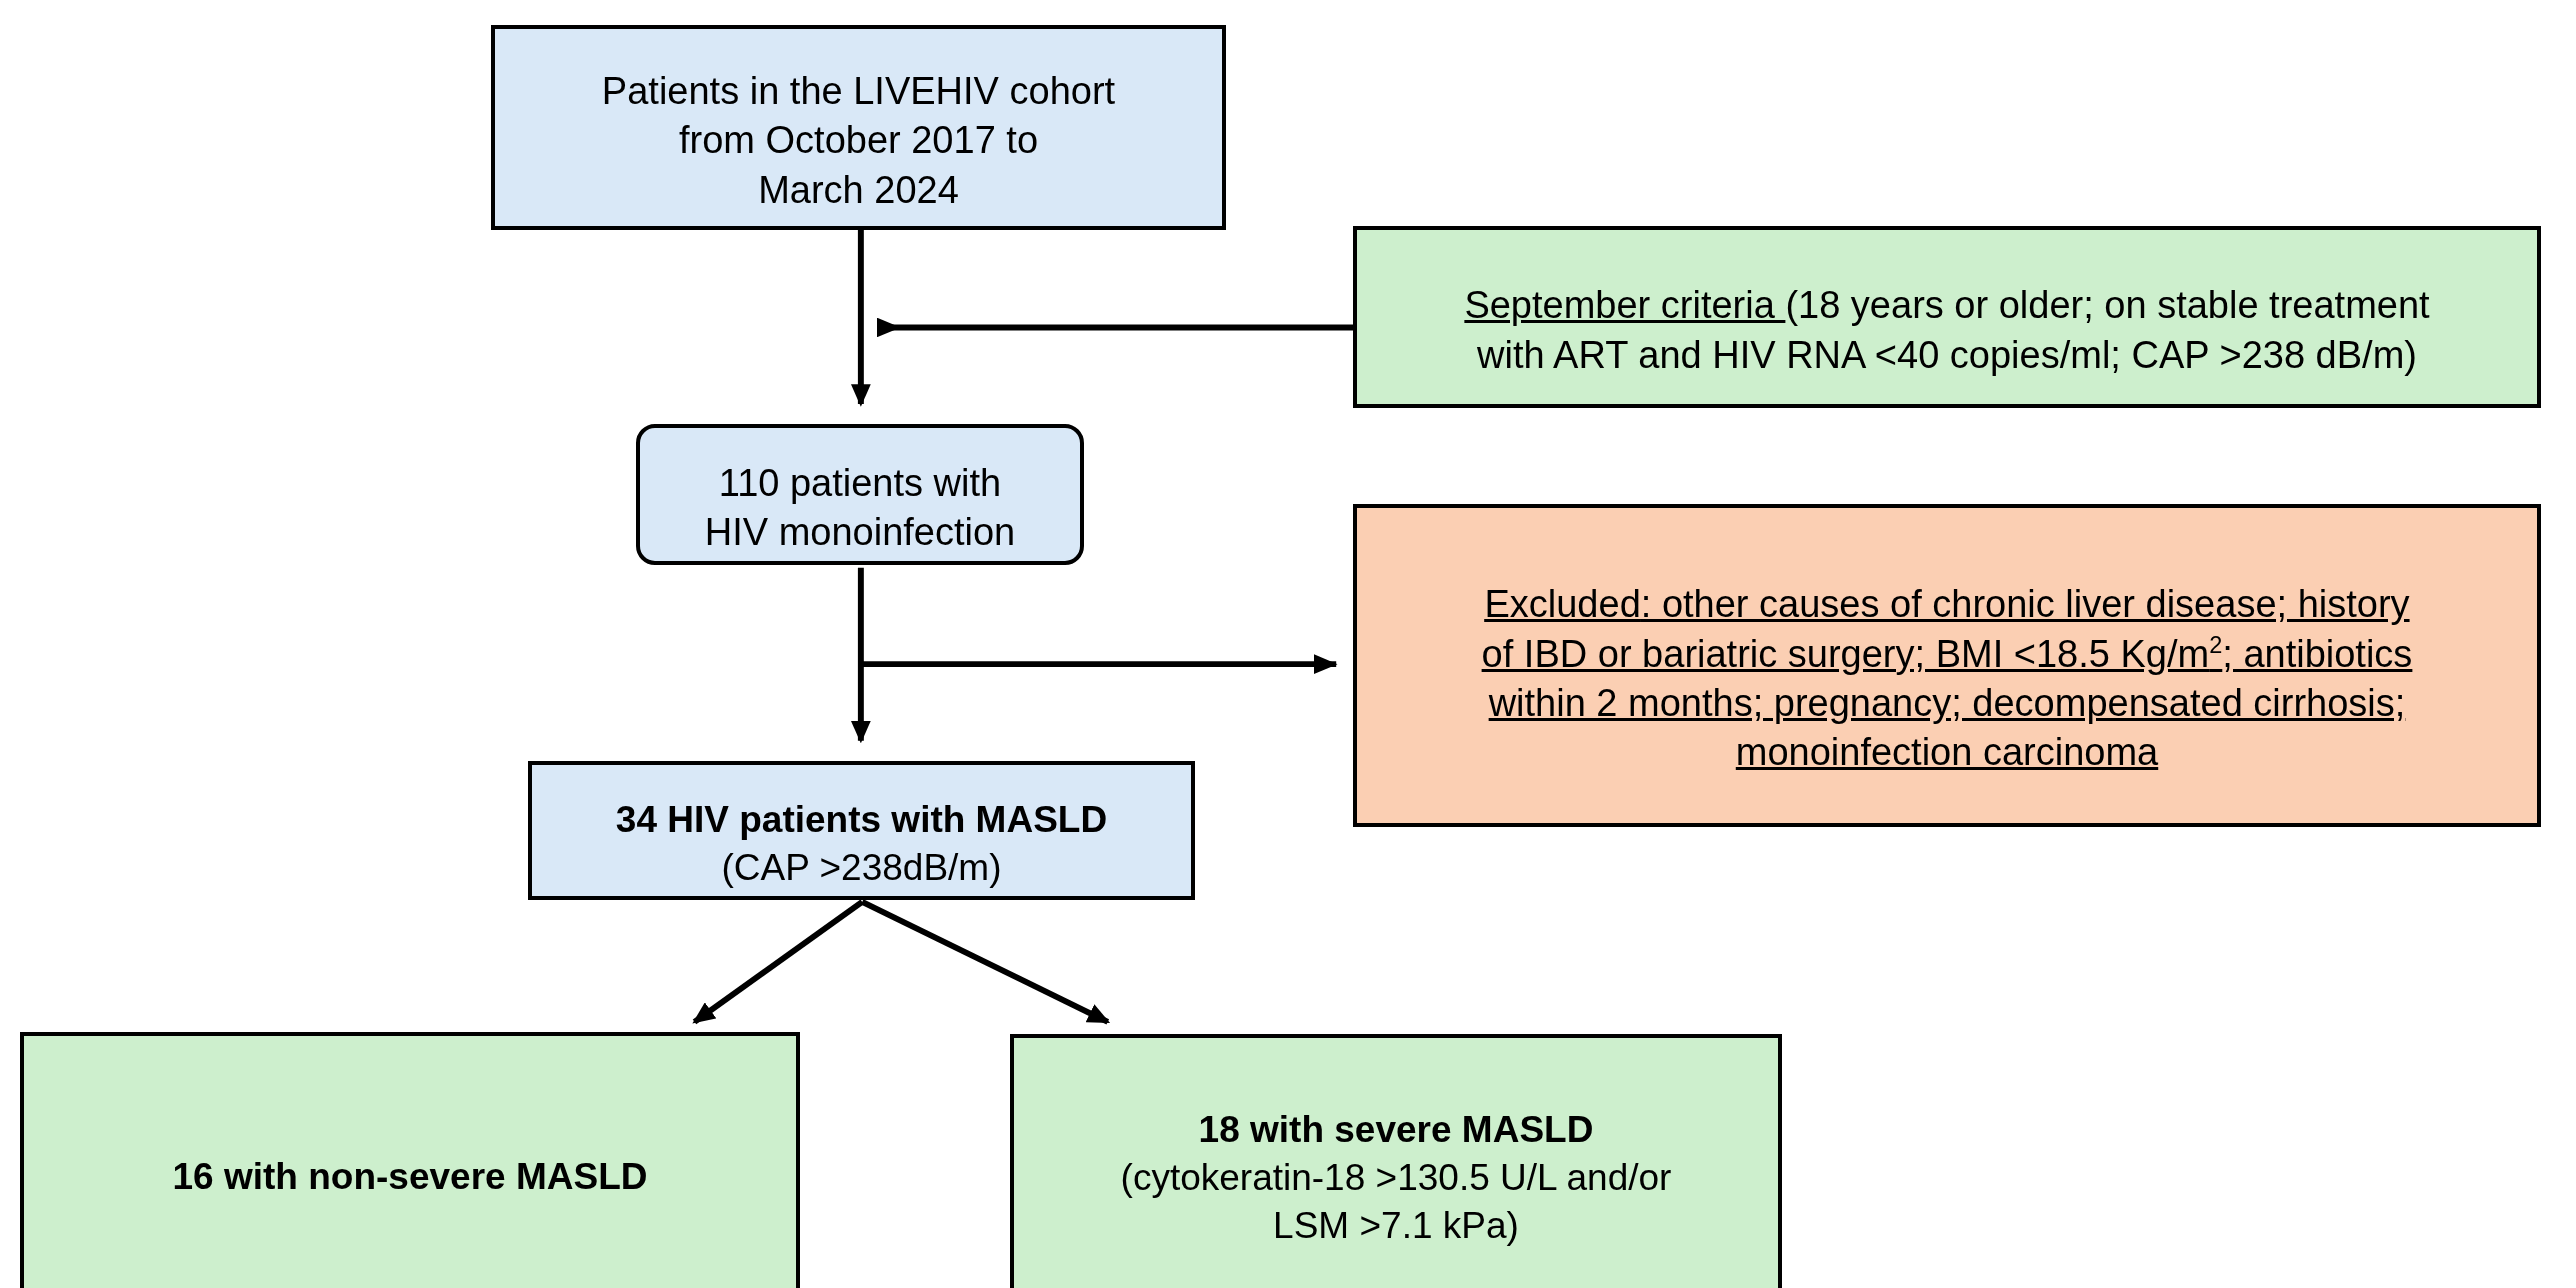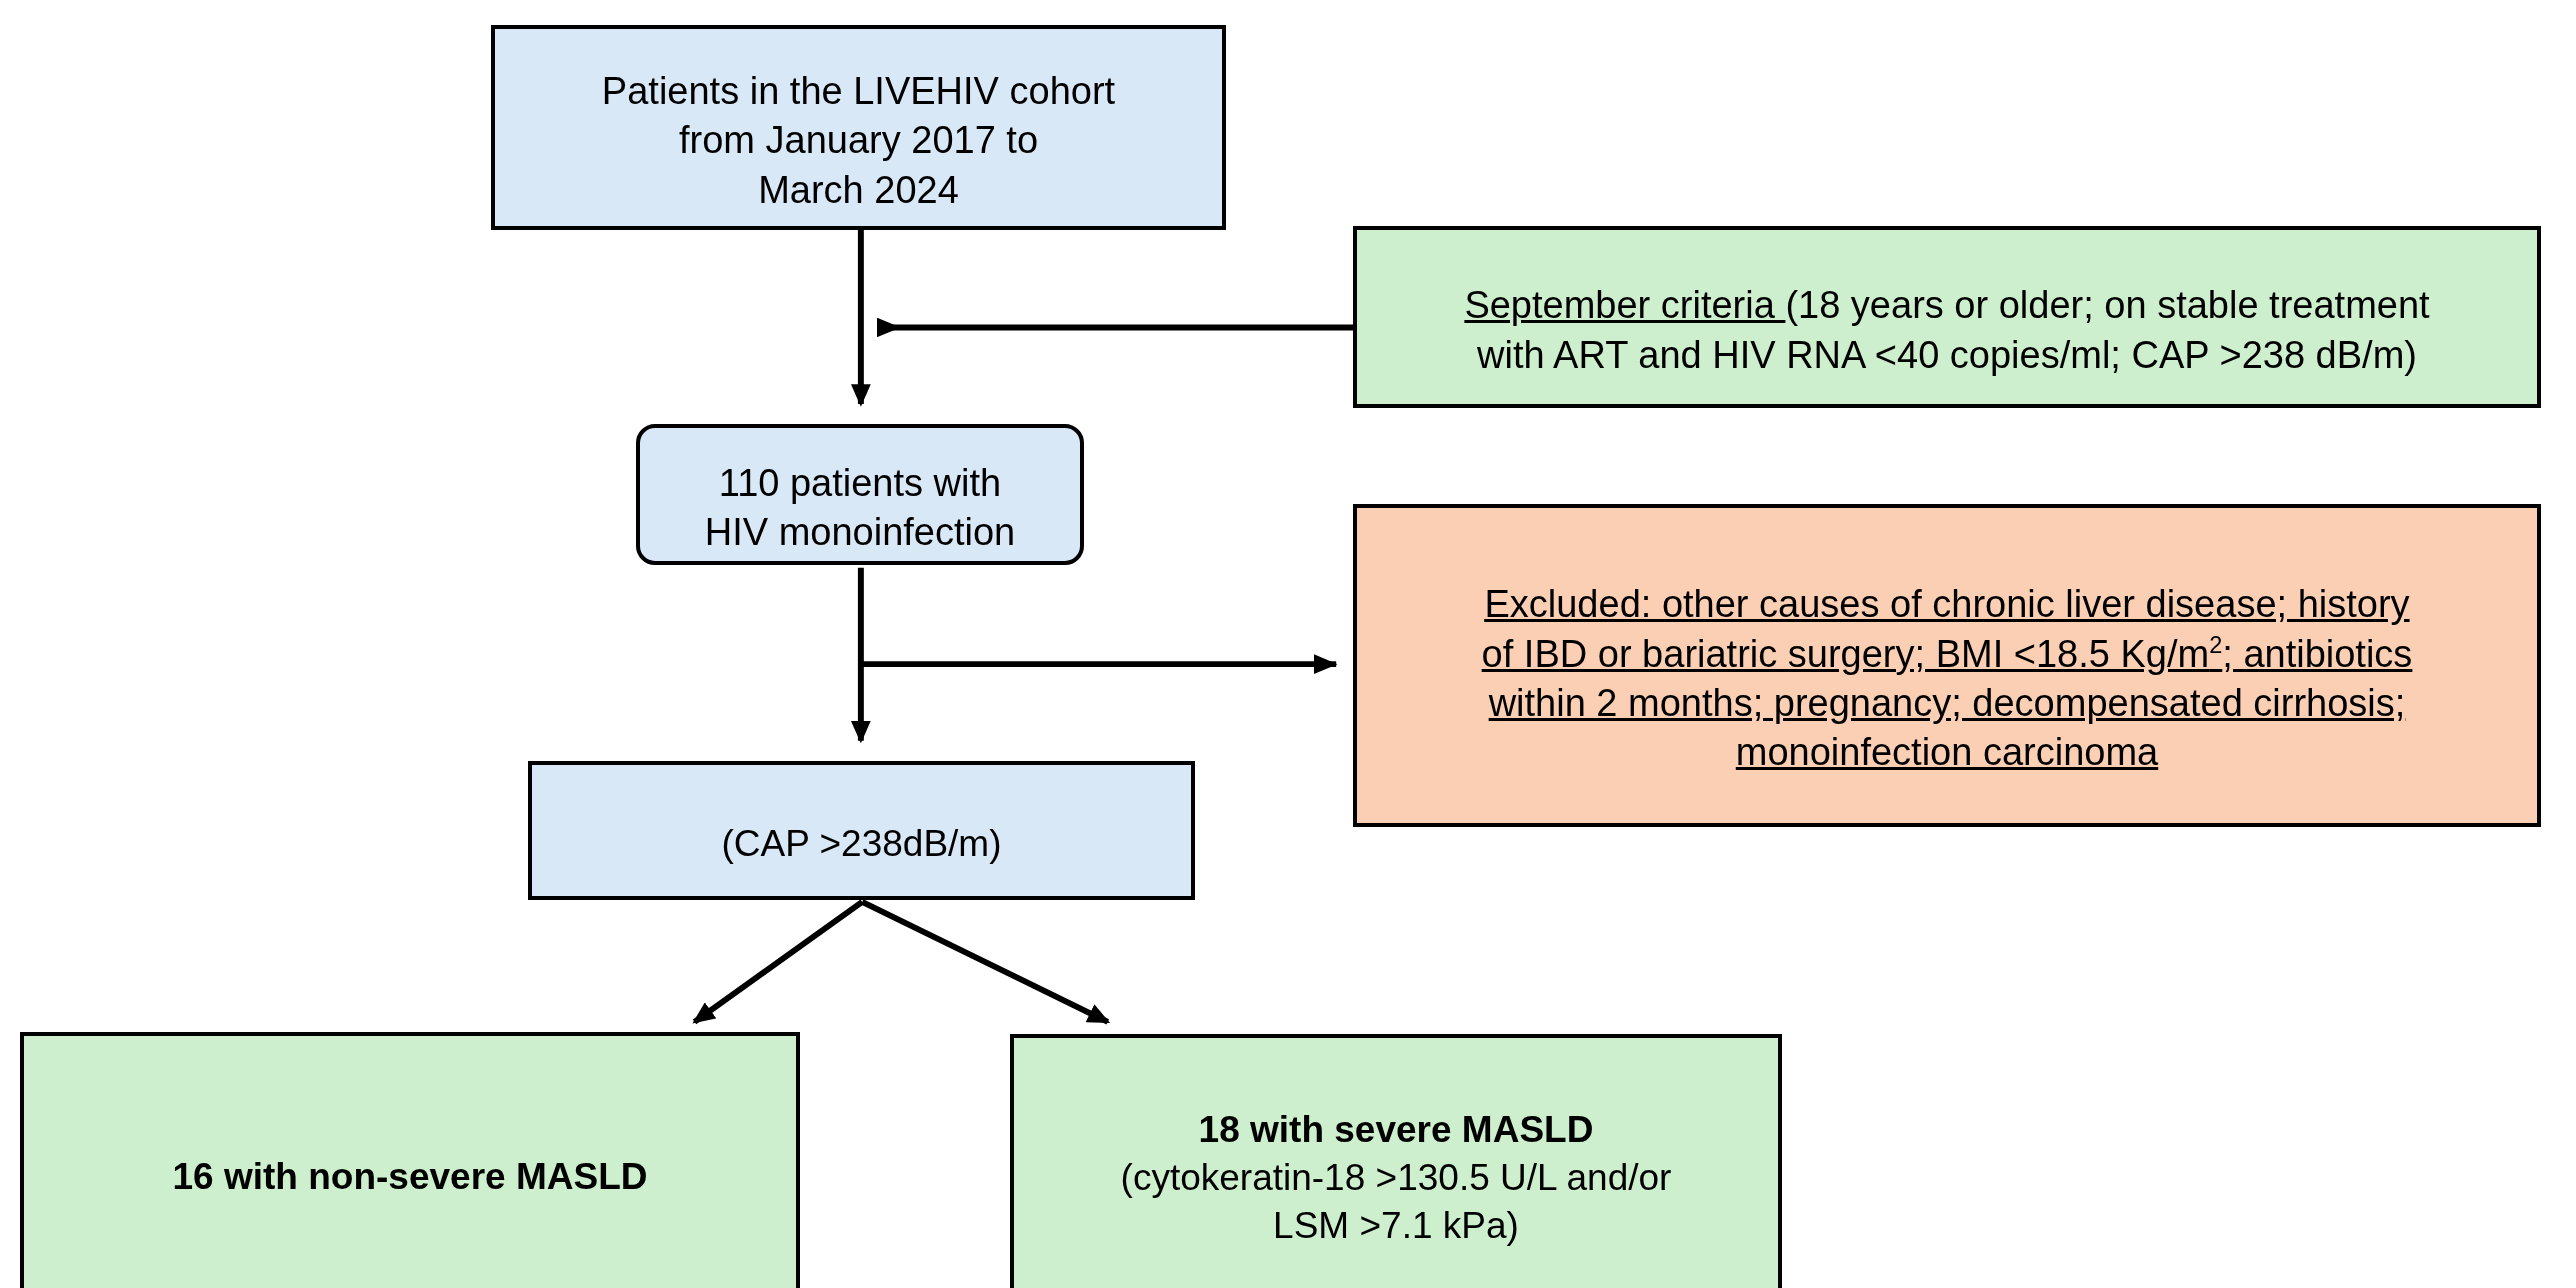--- a/index.html
+++ b/index.html
@@ -84,21 +84,21 @@
     <line x1="1304" y1="1006" x2="2024" y2="1006" stroke="#000000" stroke-width="9" marker-end="url(#arrowRightM)"></line>
 
     <line x1="1306" y1="1366" x2="1052" y2="1548" stroke="#000000" stroke-width="9" marker-end="url(#arrowDiag)"></line>
 
     <line x1="1306" y1="1366" x2="1678" y2="1548" stroke="#000000" stroke-width="9" marker-end="url(#arrowDiag)"></line>
   </svg>
 
   <div class="node blue t-cohort" style="left:491px; top:25px; width:735px; height:205px;">
     <div class="inner">
       <div>Patients in the LIVEHIV cohort</div>
-      <div>from January 2017 to</div>
+      <div>from October 2017 to</div>
       <div>March 2024</div>
     </div>
   </div>
 
   <div class="node green t-criteria" style="left:1353px; top:226px; width:1188px; height:182px;">
     <div class="inner">
       <div><span class="uline">September criteria </span><span>(18 years or older; on stable treatment</span></div>
       <div>with ART and HIV RNA &lt;40 copies/ml; CAP &gt;238 dB/m)</div>
     </div>
   </div>
@@ -114,20 +114,21 @@
     <div class="inner">
       <div><span class="uline">Excluded</span><span>: other causes of chronic liver disease; history</span></div>
       <div><span>of IBD or bariatric surgery; BMI &lt;18.5 Kg/m</span><sup>2</sup><span>; antibiotics</span></div>
       <div>within 2 months; pregnancy; decompensated cirrhosis;</div>
       <div>monoinfection carcinoma</div>
     </div>
   </div>
 
   <div class="node blue t-masld" style="left:528px; top:761px; width:667px; height:139px;">
     <div class="inner">
+      <div class="bold">34 HIV patients with MASLD</div>
       <div>(CAP &gt;238dB/m)</div>
     </div>
   </div>
 
   <div class="node green t-leaf" style="left:20px; top:1032px; width:780px; height:264px;">
     <div class="inner">
       <div class="bold">16 with non-severe MASLD</div>
     </div>
   </div>
 

